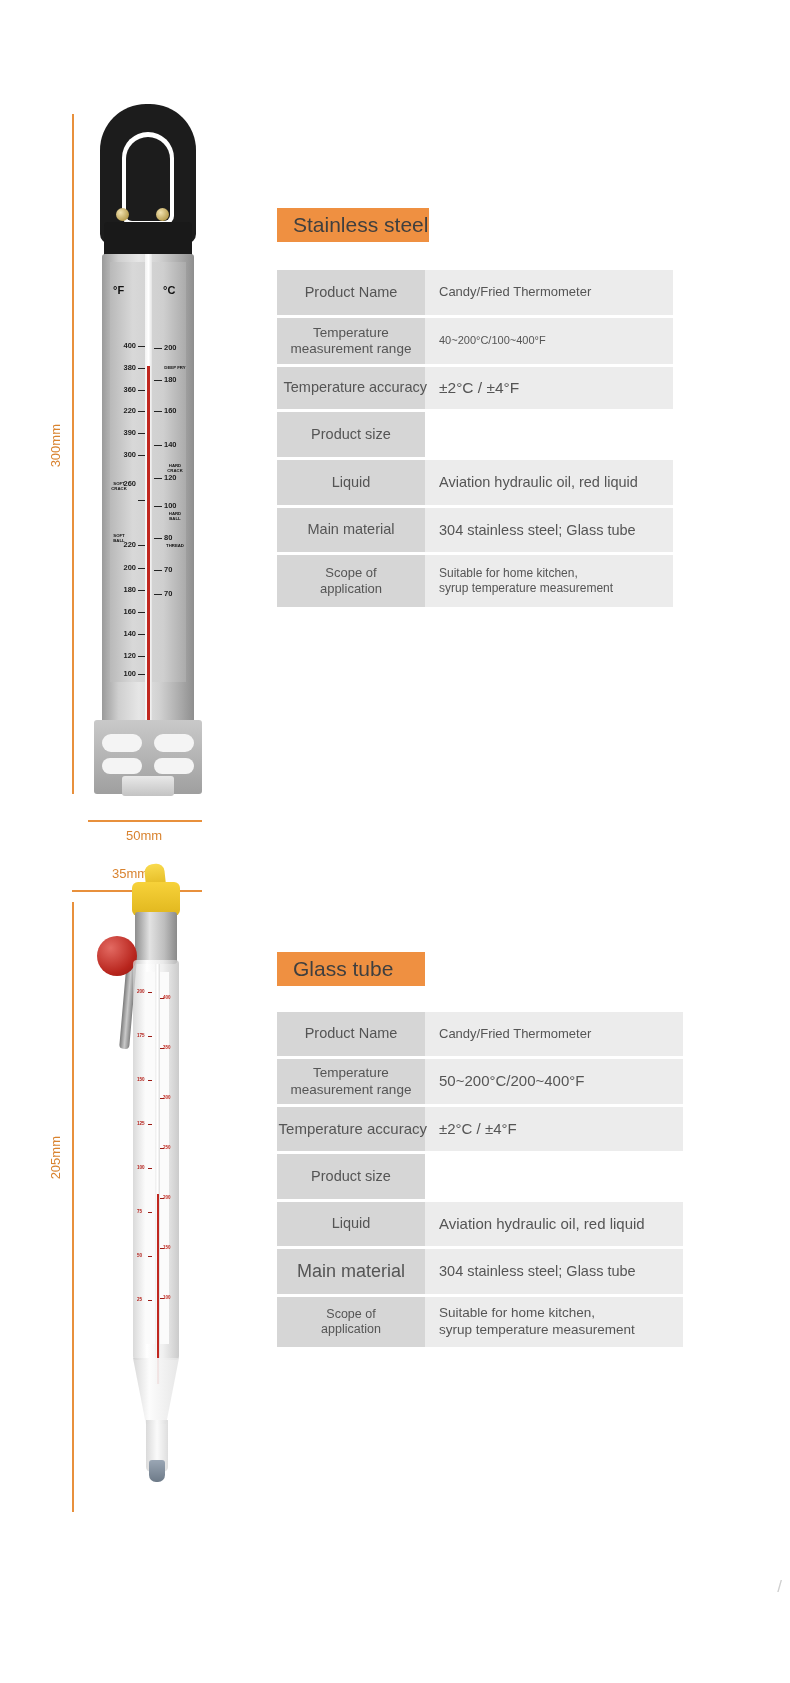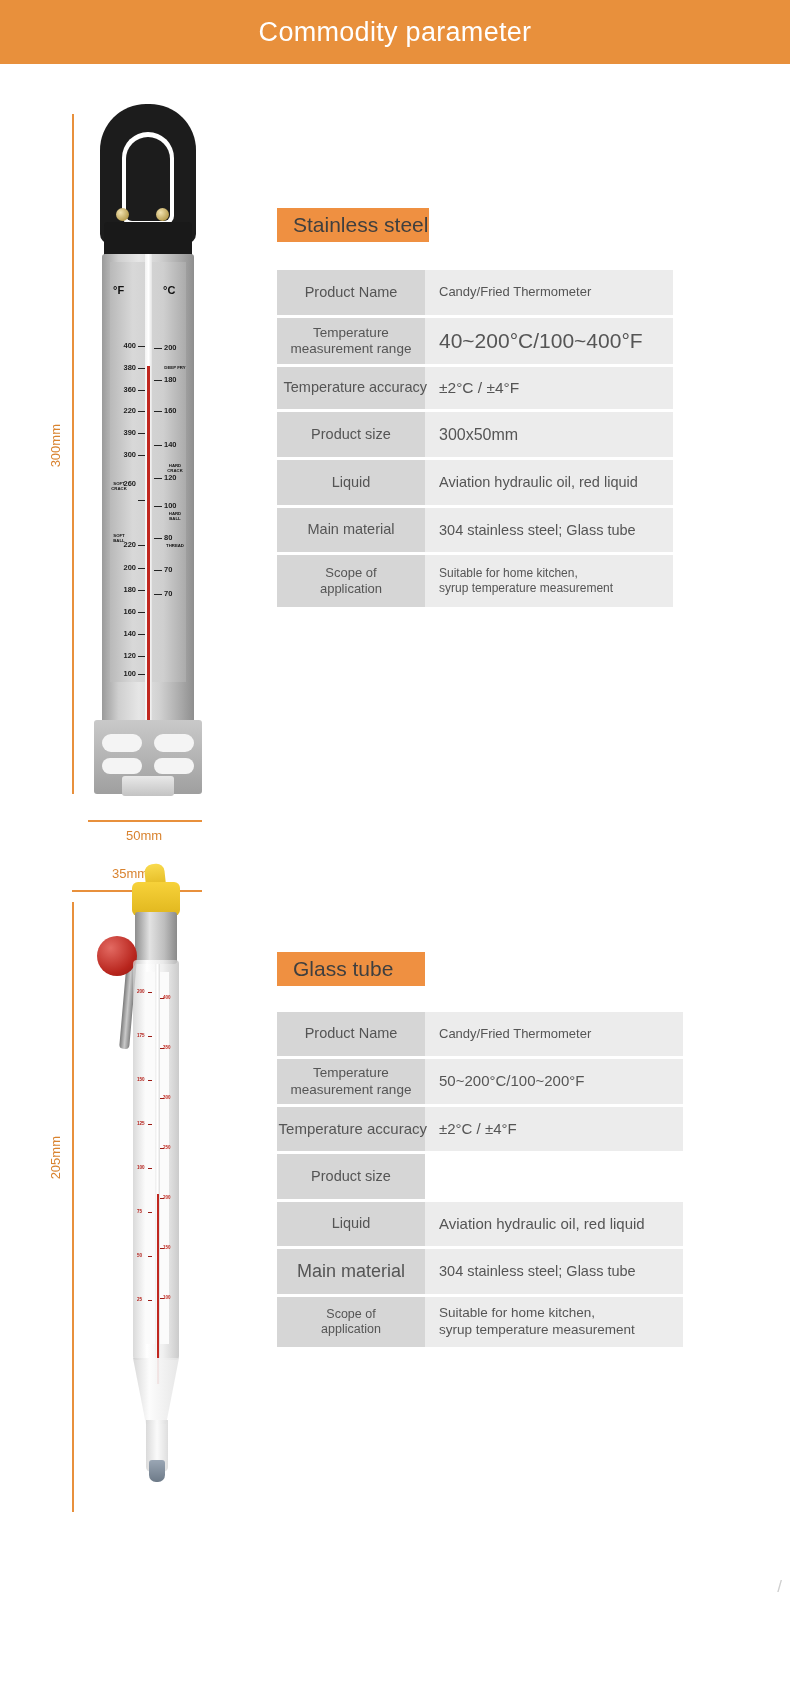--- a/index.html
+++ b/index.html
@@ -222,23 +222,20 @@
   .corner-slash {
     position: absolute; right: 8px; bottom: 86px;
     color: #cfcfcf; font-size: 17px;
   }
 </style>
 </head>
 <body>
 
 <div class="page">
 
-  <div class="header">
-    <div class="header-title">Commodity parameter</div>
-  </div>
 
   <div class="section" id="section-1">
 
     <div class="dim-line-v" style="left:72px; top:50px; height:680px;"></div>
     <div class="dim-label vertical" style="left:48px; top:360px;">300mm</div>
     <div class="dim-line-h" style="left:88px; top:756px; width:114px;"></div>
     <div class="dim-label" style="left:126px; top:764px;">50mm</div>
 
     <div class="t1">
       <div class="t1-handle"></div>
@@ -334,40 +331,37 @@
             <div class="spec-val" style="width: 248px; font-size: 13px;">
               <span>Candy/Fried Thermometer</span>
             </div>
           </div>
           <div class="row-gap"></div>
           <div class="spec-row" style="height: 46px;">
             <div class="spec-key" style="width: 148px; font-size: 13.5px;">
               <span>Temperature
 measurement range</span>
             </div>
-            <div class="spec-val" style="width: 248px; font-size: 21px;">
+            <div class="spec-val" style="width: 248px; font-size: 11px;">
               <span>40~200°C/100~400°F</span>
             </div>
           </div>
           <div class="row-gap"></div>
           <div class="spec-row" style="height: 42px;">
             <div class="spec-key overflow" style="width: 148px; font-size: 14.5px;">
               <span>Temperature accuracy</span>
             </div>
             <div class="spec-val" style="width: 248px; font-size: 15.5px;">
               <span>±2°C / ±4°F</span>
             </div>
           </div>
           <div class="row-gap"></div>
           <div class="spec-row" style="height: 45px;">
             <div class="spec-key" style="width: 148px; font-size: 14.5px;">
               <span>Product size</span>
-            </div>
-            <div class="spec-val" style="width: 248px; font-size: 16px;">
-              <span>300x50mm</span>
             </div>
           </div>
           <div class="row-gap"></div>
           <div class="spec-row" style="height: 45px;">
             <div class="spec-key" style="width: 148px; font-size: 14.5px;">
               <span>Liquid</span>
             </div>
             <div class="spec-val" style="width: 248px; font-size: 14.5px;">
               <span>Aviation hydraulic oil, red liquid</span>
             </div>
@@ -465,21 +459,21 @@
               <span>Candy/Fried Thermometer</span>
             </div>
           </div>
           <div class="row-gap"></div>
           <div class="spec-row" style="height: 45px;">
             <div class="spec-key" style="width: 148px; font-size: 13.5px;">
               <span>Temperature
 measurement range</span>
             </div>
             <div class="spec-val" style="width: 258px; font-size: 15px;">
-              <span>50~200°C/100~200°F</span>
+              <span>50~200°C/200~400°F</span>
             </div>
           </div>
           <div class="row-gap"></div>
           <div class="spec-row" style="height: 44px;">
             <div class="spec-key overflow" style="width: 148px; font-size: 15px;">
               <span>Temperature accuracy</span>
             </div>
             <div class="spec-val" style="width: 258px; font-size: 15px;">
               <span>±2°C / ±4°F</span>
             </div>

